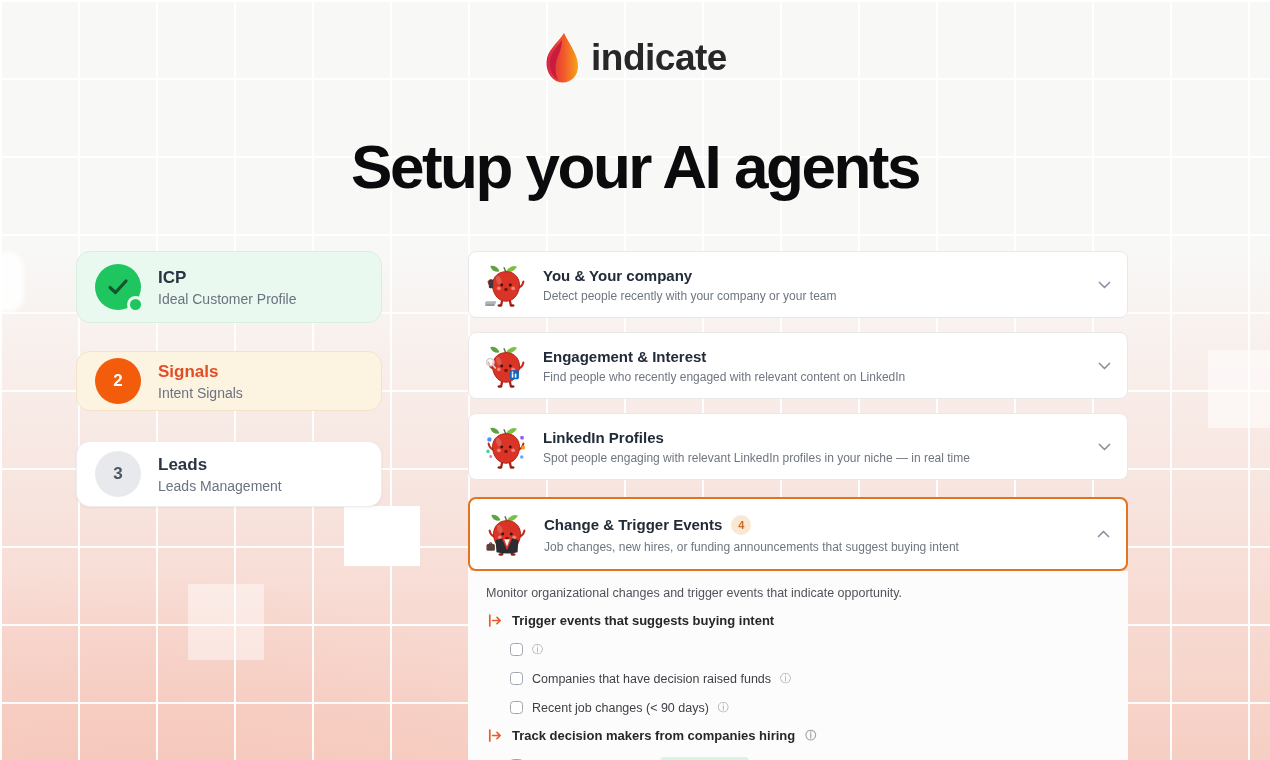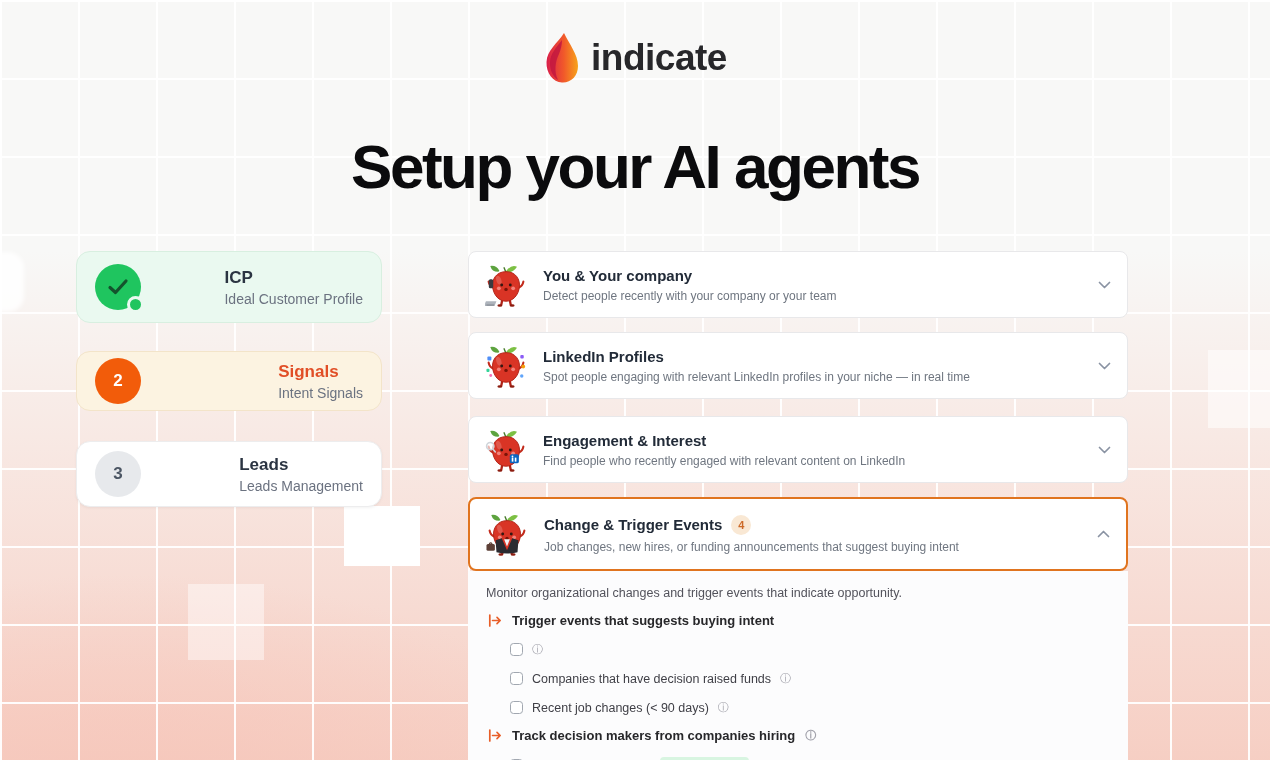--- a/index.html
+++ b/index.html
@@ -33,21 +33,21 @@
   .logo-text { font-size:37px; font-weight:700; color:#27272a; letter-spacing:-.5px; }
 
   
   .page-title { position:absolute; top:118px; left:0; right:0;
     text-align:center; font-size:62px; font-weight:800;
     letter-spacing:-2.5px; color:#0b0b0d;margin-top:13px; }
 
   
   .steps { position:absolute; left:76px; top:251px; width:306px; }
   .step { border-radius:14px; display:flex; align-items:center; gap:17px;
-    padding:0 18px; cursor:pointer;justify-content:space-between; }
+    padding:0 18px; cursor:pointer; }
   .step-icp    { height:72px; background:#eaf9f0; border:1px solid #d8efe0; margin-bottom:28px; }
   .step-signals{ height:60px; background:#fcf3e1; border:1px solid #f3e4c9; margin-bottom:30px; }
   .step-leads  { height:66px; background:#ffffff; border:1px solid #ededee;
     box-shadow:0 1px 3px rgba(0,0,0,.05); }
   .step-circle { width:46px; height:46px; border-radius:50%; flex:none; position:relative;
     display:flex; align-items:center; justify-content:center; font-weight:700; font-size:17px; }
   .c-green { background:#1fc55f; }
   .c-orange{ background:#f25c0a; color:#fff; }
   .c-gray  { background:#e7e9ec; color:#4b5563; }
   .green-dot { position:absolute; right:-3px; bottom:-3px; width:17px; height:17px;
@@ -187,20 +187,45 @@
       </div>
       <div class="agent-desc">Detect people recently with your company or your team</div>
     </div>
     <span class="chevron">
       <svg width="13" height="8" viewBox="0 0 13 8">
           <path d="M1.5 1.5 L6.5 6.5 L11.5 1.5" stroke="#8a93a3" stroke-width="1.7" fill="none" stroke-linecap="round" stroke-linejoin="round"></path>
         </svg>
     </span>
   </div>
 
+  <div class="agent mb14">
+    <span class="mascot">
+      <svg width="42" height="46" viewBox="0 0 44 46">
+        <use href="#berry"></use>
+        <circle cx="5.5" cy="19" r="3.8" fill="rgba(255,255,255,.65)" stroke="#cfd4da" stroke-width="1.7"></circle>
+        <line x1="8.2" y1="22" x2="10.8" y2="25" stroke="#cfd4da" stroke-width="1.7" stroke-linecap="round"></line>
+        <rect x="26" y="27.5" width="9.5" height="9.5" rx="2" fill="#0a66c2"></rect>
+        <rect x="28" y="31" width="1.7" height="4.2" fill="#fff"></rect>
+        <circle cx="28.8" cy="29.8" r=".95" fill="#fff"></circle>
+        <rect x="31.2" y="31" width="1.7" height="4.2" fill="#fff"></rect>
+      </svg>
+    </span>
+    <div>
+      <div class="agent-title-row">
+        <span class="agent-title">Engagement &amp; Interest</span>
+      </div>
+      <div class="agent-desc">Find people who recently engaged with relevant content on LinkedIn</div>
+    </div>
+    <span class="chevron">
+      <svg width="13" height="8" viewBox="0 0 13 8">
+          <path d="M1.5 1.5 L6.5 6.5 L11.5 1.5" stroke="#8a93a3" stroke-width="1.7" fill="none" stroke-linecap="round" stroke-linejoin="round"></path>
+        </svg>
+    </span>
+  </div>
+
   <div class="agent mb17">
     <span class="mascot">
       <svg width="42" height="46" viewBox="0 0 44 46">
         <use href="#berry"></use>
         <rect x="2.5" y="13" width="4.2" height="4.2" rx="1" fill="#4f8ef7"></rect>
         <rect x="37" y="11.5" width="3.6" height="3.6" rx="1" fill="#8b5cf6"></rect>
         <circle cx="40" cy="23.5" r="2" fill="#f59e0b"></circle>
         <rect x="1.5" y="26" width="3.2" height="3.2" rx="1" fill="#34d399"></rect>
         <circle cx="6" cy="33" r="1.5" fill="#f472b6"></circle>
         <circle cx="38.5" cy="33.5" r="1.8" fill="#60a5fa"></circle>
@@ -212,45 +237,20 @@
       </div>
       <div class="agent-desc">Spot people engaging with relevant LinkedIn profiles in your niche — in real time</div>
     </div>
     <span class="chevron">
       <svg width="13" height="8" viewBox="0 0 13 8">
           <path d="M1.5 1.5 L6.5 6.5 L11.5 1.5" stroke="#8a93a3" stroke-width="1.7" fill="none" stroke-linecap="round" stroke-linejoin="round"></path>
         </svg>
     </span>
   </div>
 
-  <div class="agent mb14">
-    <span class="mascot">
-      <svg width="42" height="46" viewBox="0 0 44 46">
-        <use href="#berry"></use>
-        <circle cx="5.5" cy="19" r="3.8" fill="rgba(255,255,255,.65)" stroke="#cfd4da" stroke-width="1.7"></circle>
-        <line x1="8.2" y1="22" x2="10.8" y2="25" stroke="#cfd4da" stroke-width="1.7" stroke-linecap="round"></line>
-        <rect x="26" y="27.5" width="9.5" height="9.5" rx="2" fill="#0a66c2"></rect>
-        <rect x="28" y="31" width="1.7" height="4.2" fill="#fff"></rect>
-        <circle cx="28.8" cy="29.8" r=".95" fill="#fff"></circle>
-        <rect x="31.2" y="31" width="1.7" height="4.2" fill="#fff"></rect>
-      </svg>
-    </span>
-    <div>
-      <div class="agent-title-row">
-        <span class="agent-title">Engagement &amp; Interest</span>
-      </div>
-      <div class="agent-desc">Find people who recently engaged with relevant content on LinkedIn</div>
-    </div>
-    <span class="chevron">
-      <svg width="13" height="8" viewBox="0 0 13 8">
-          <path d="M1.5 1.5 L6.5 6.5 L11.5 1.5" stroke="#8a93a3" stroke-width="1.7" fill="none" stroke-linecap="round" stroke-linejoin="round"></path>
-        </svg>
-    </span>
-  </div>
-
   <div class="agent agent-active">
     <span class="mascot">
       <svg width="42" height="46" viewBox="0 0 44 46">
         <use href="#berry"></use>
         <path d="M10 29.5 L16.5 27.5 L22 40 L27.5 27.5 L34 29.5 L33 42 Q22 45 11 42 Z" fill="#2b2b31"></path>
         <path d="M19 28.5 L22 36 L25 28.5 Z" fill="#f4f4f5"></path>
         <rect x="0.5" y="33.5" width="8.8" height="7" rx="1.6" fill="#5d4037"></rect>
         <path d="M3.4 33.5 Q4.9 31.3 6.4 33.5" stroke="#5d4037" stroke-width="1.3" fill="none"></path>
       </svg>
     </span>

